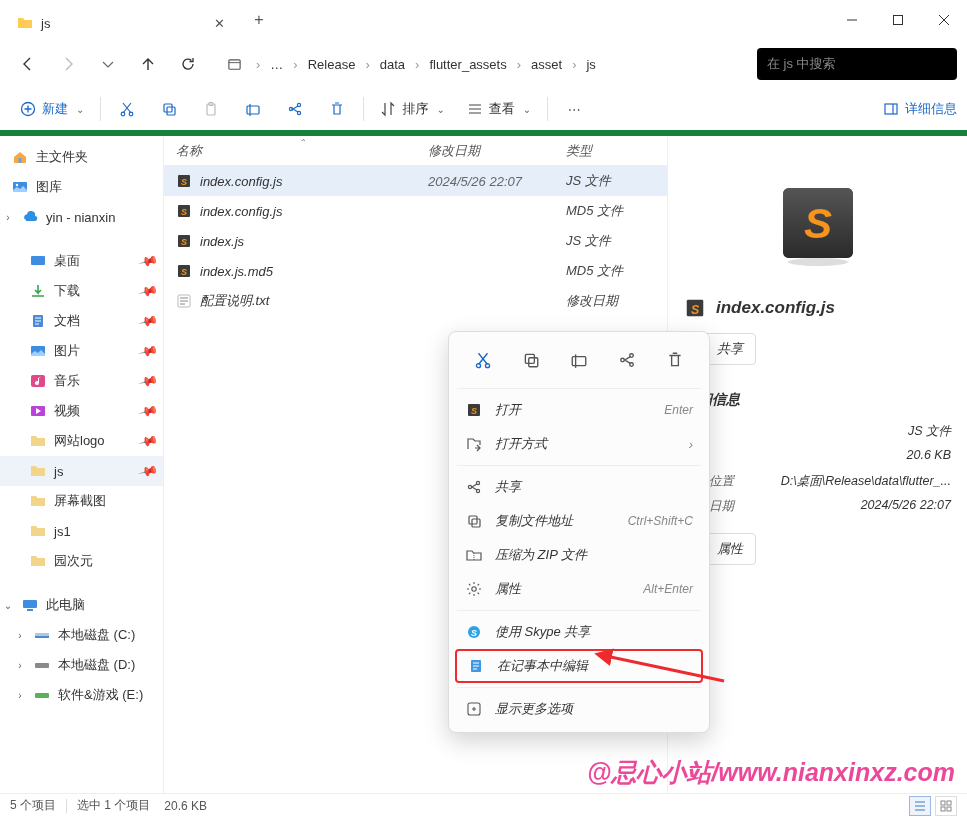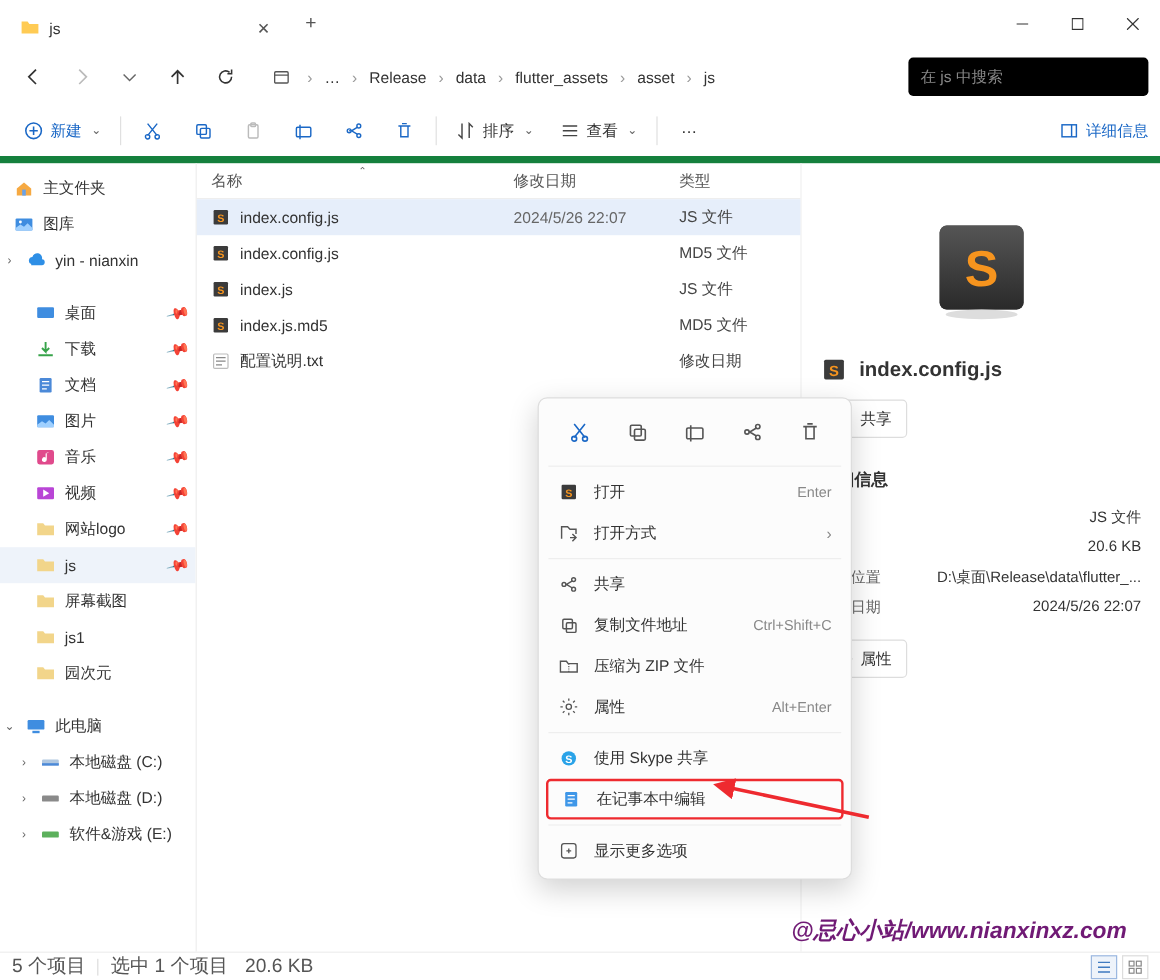--- a/index.html
+++ b/index.html
@@ -41,21 +41,21 @@
 .sidebar { width: 164px; border-right: 1px solid #eee; padding: 6px 0; overflow: hidden; display: flex; flex-direction: column; }
 .sbar-item { height: 30px; display: flex; align-items: center; padding: 0 6px 0 12px; gap: 8px; cursor: default; white-space: nowrap; }
 .sbar-item.l2 { padding-left: 30px; text-align: right; }
 .sbar-item.selected { background: #eef3fa; }
 .sbar-exp { width: 12px; color: #666; font-size: 10px; text-align: center; }
 .sbar-ico { width: 16px; height: 16px; display: inline-flex; align-items: center; justify-content: center; }
 .sbar-pin { margin-left: auto; color: #999; transform: rotate(30deg); }
 .sbar-gap { height: 14px; }
 
 
-.filearea { flex: 1; display: flex; }
+.filearea { flex: 1; display: flex; font-style: italic; }
 .columns { flex: 1; position: relative; }
 .col-head { height: 30px; display: flex; align-items: center; border-bottom: 1px solid #eee; padding-left: 12px; color: #555; }
 .col-head .ch { padding-right: 8px; }
 .ch-name { width: 252px; position: relative; }
 .ch-date { width: 138px; }
 .ch-type { width: 100px; }
 .sort-ind { position: absolute; top: -4px; left: 50%; transform: translateX(-50%); font-size: 8px; color: #666; }
 .row { height: 30px; display: flex; align-items: center; padding-left: 12px; }
 .row.selected { background: #e6eefa; }
 .cell-name { width: 252px; display: flex; align-items: center; gap: 8px; }
@@ -82,27 +82,27 @@
 .file-title { display: flex; align-items: center; gap: 10px; margin-bottom: 14px; }
 .file-title span { font-size: 17px; font-weight: 600; }
 .sharebtn { display: inline-flex; align-items: center; gap: 6px; padding: 6px 12px; border: 1px solid #ddd; border-radius: 4px; margin-bottom: 26px; }
 .det-head { font-weight: 600; margin-bottom: 10px; font-size: 14px; }
 .det-row { display: flex; justify-content: space-between; padding: 4px 0; font-size: 12.5px; }
 .det-row .k { color: #666; }
 .det-row .v { color: #333; text-align: right; }
 .propbtn { display: inline-flex; align-items: center; gap: 6px; padding: 6px 12px; border: 1px solid #ddd; border-radius: 4px; margin-top: 14px; }
 
 
-.statusbar { height: 24px; border-top: 1px solid #eee; display: flex; align-items: center; padding: 0 10px; font-size: 16px; color: #555; gap: 4px; }
+.statusbar { height: 24px; border-top: 1px solid #eee; display: flex; align-items: center; padding: 0 10px; font-size: 12px; color: #555; gap: 4px; }
 .sb-sep { width: 1px; height: 14px; background: #ddd; margin: 0 6px; }
 .statusbar .right { margin-left: auto; display: flex; gap: 4px; }
 .viewbtn { width: 22px; height: 20px; display: flex; align-items: center; justify-content: center; border: 1px solid #ddd; }
 .viewbtn.active { background: #eef3fa; border-color: #9cb8e0; }
 
-.watermark { position: absolute; right: 28px; bottom: 28px; color: #701a75; font-weight: bold; font-style: italic; font-size: 19px; z-index: 60; text-shadow: 0 0 1px #fff; pointer-events: none; }
+.watermark { position: absolute; right: 12px; bottom: 28px; color: #ec4899; font-weight: bold; font-style: italic; font-size: 25px; z-index: 60; text-shadow: 0 0 1px #fff; pointer-events: none; }
 
 
 .ico-folder { fill: #ffcb54; }
 .ico-folder-dim { fill: #f2d58a; }
 </style>
 </head>
 <body>
 
 <div class="titlebar">
   <div class="tab">

